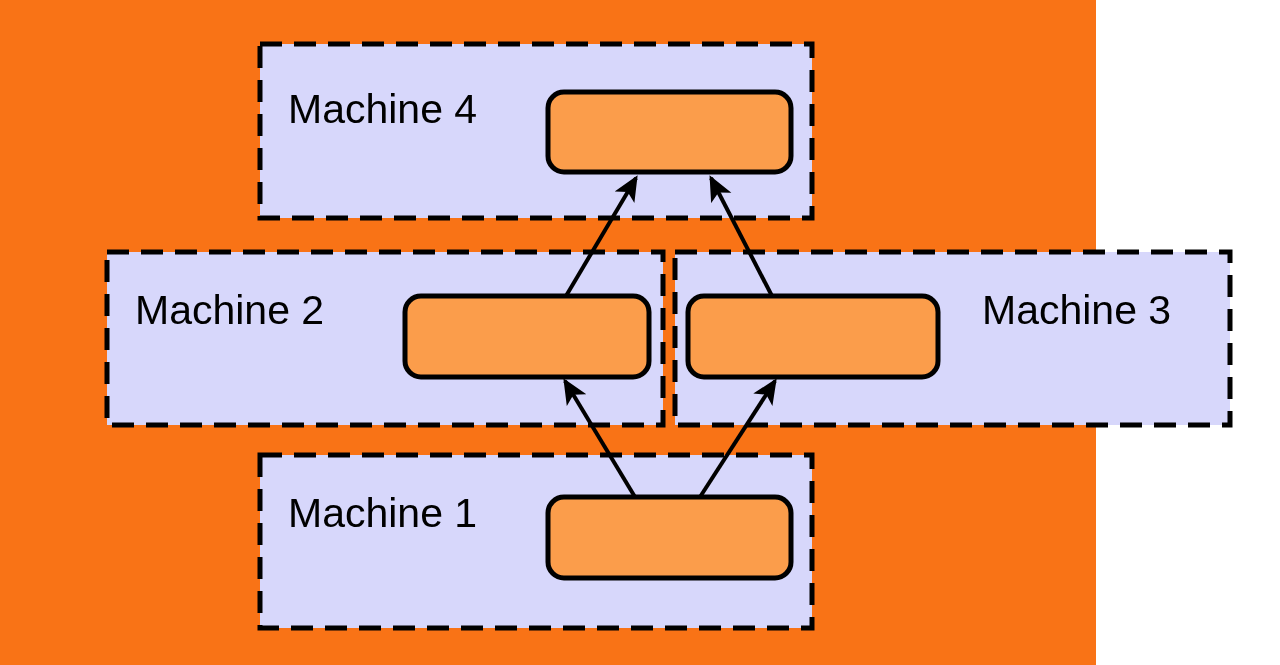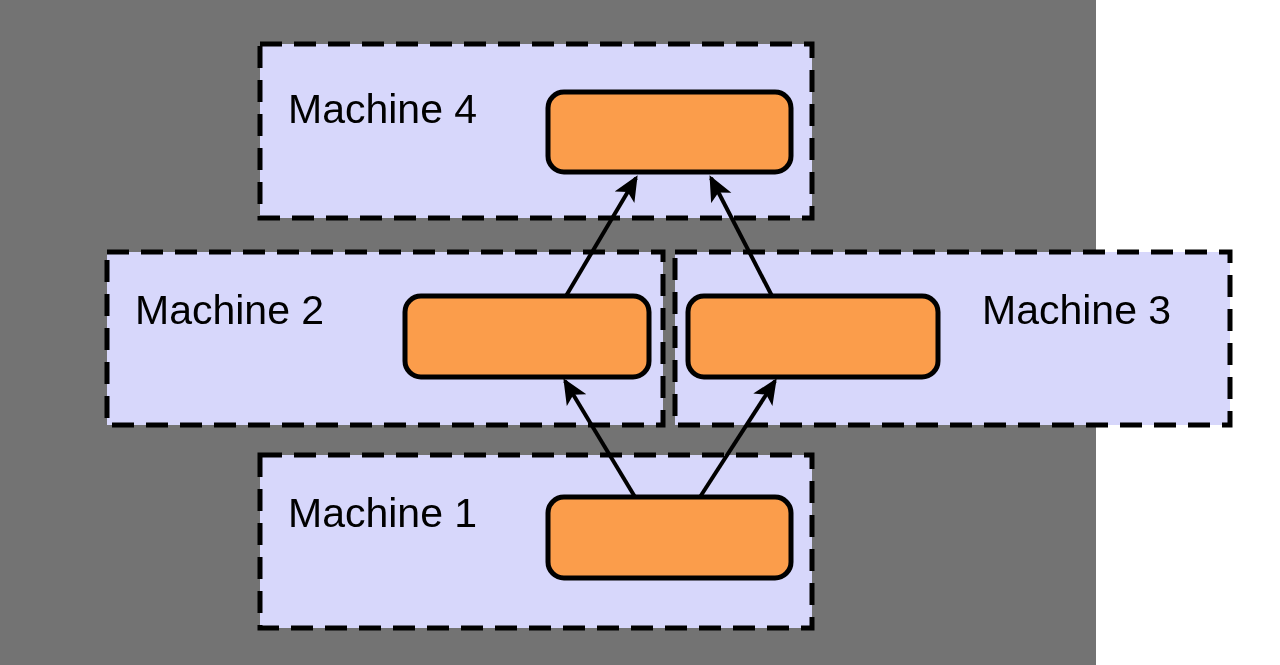--- a/index.html
+++ b/index.html
@@ -31,21 +31,21 @@
   .machine-label {
     font-family: "Liberation Sans", sans-serif;
     font-size: 41px;
     fill: #000000;
     dominant-baseline: middle;
   }
 </style>
 </head>
 <body>
 
-<div id="diagram-root" style="width: 1096px; height: 665px; background: #737373;">
+<div id="diagram-root" style="width: 1096px; height: 665px; background: #f97316;">
   <svg id="diagram-svg" viewBox="0 0 1280 665">
     <defs>
       <marker id="arrowhead" markerWidth="7" markerHeight="7" refX="5.6" refY="3.0" orient="auto" markerUnits="strokeWidth">
         <path d="M 0 0.15 L 6.4 3.0 L 0 5.85 L 1.55 3.0 Z" fill="#000000"></path>
       </marker>
     </defs>
 
     <g>
       <rect id="m4-box" x="260" y="44" width="552" height="174" fill="#d7d7fb" stroke="#000000" stroke-width="5" stroke-dasharray="22 12"></rect>
       <text id="m4-label" class="machine-label" x="288" y="112" fill="#000000">Machine 4</text>

